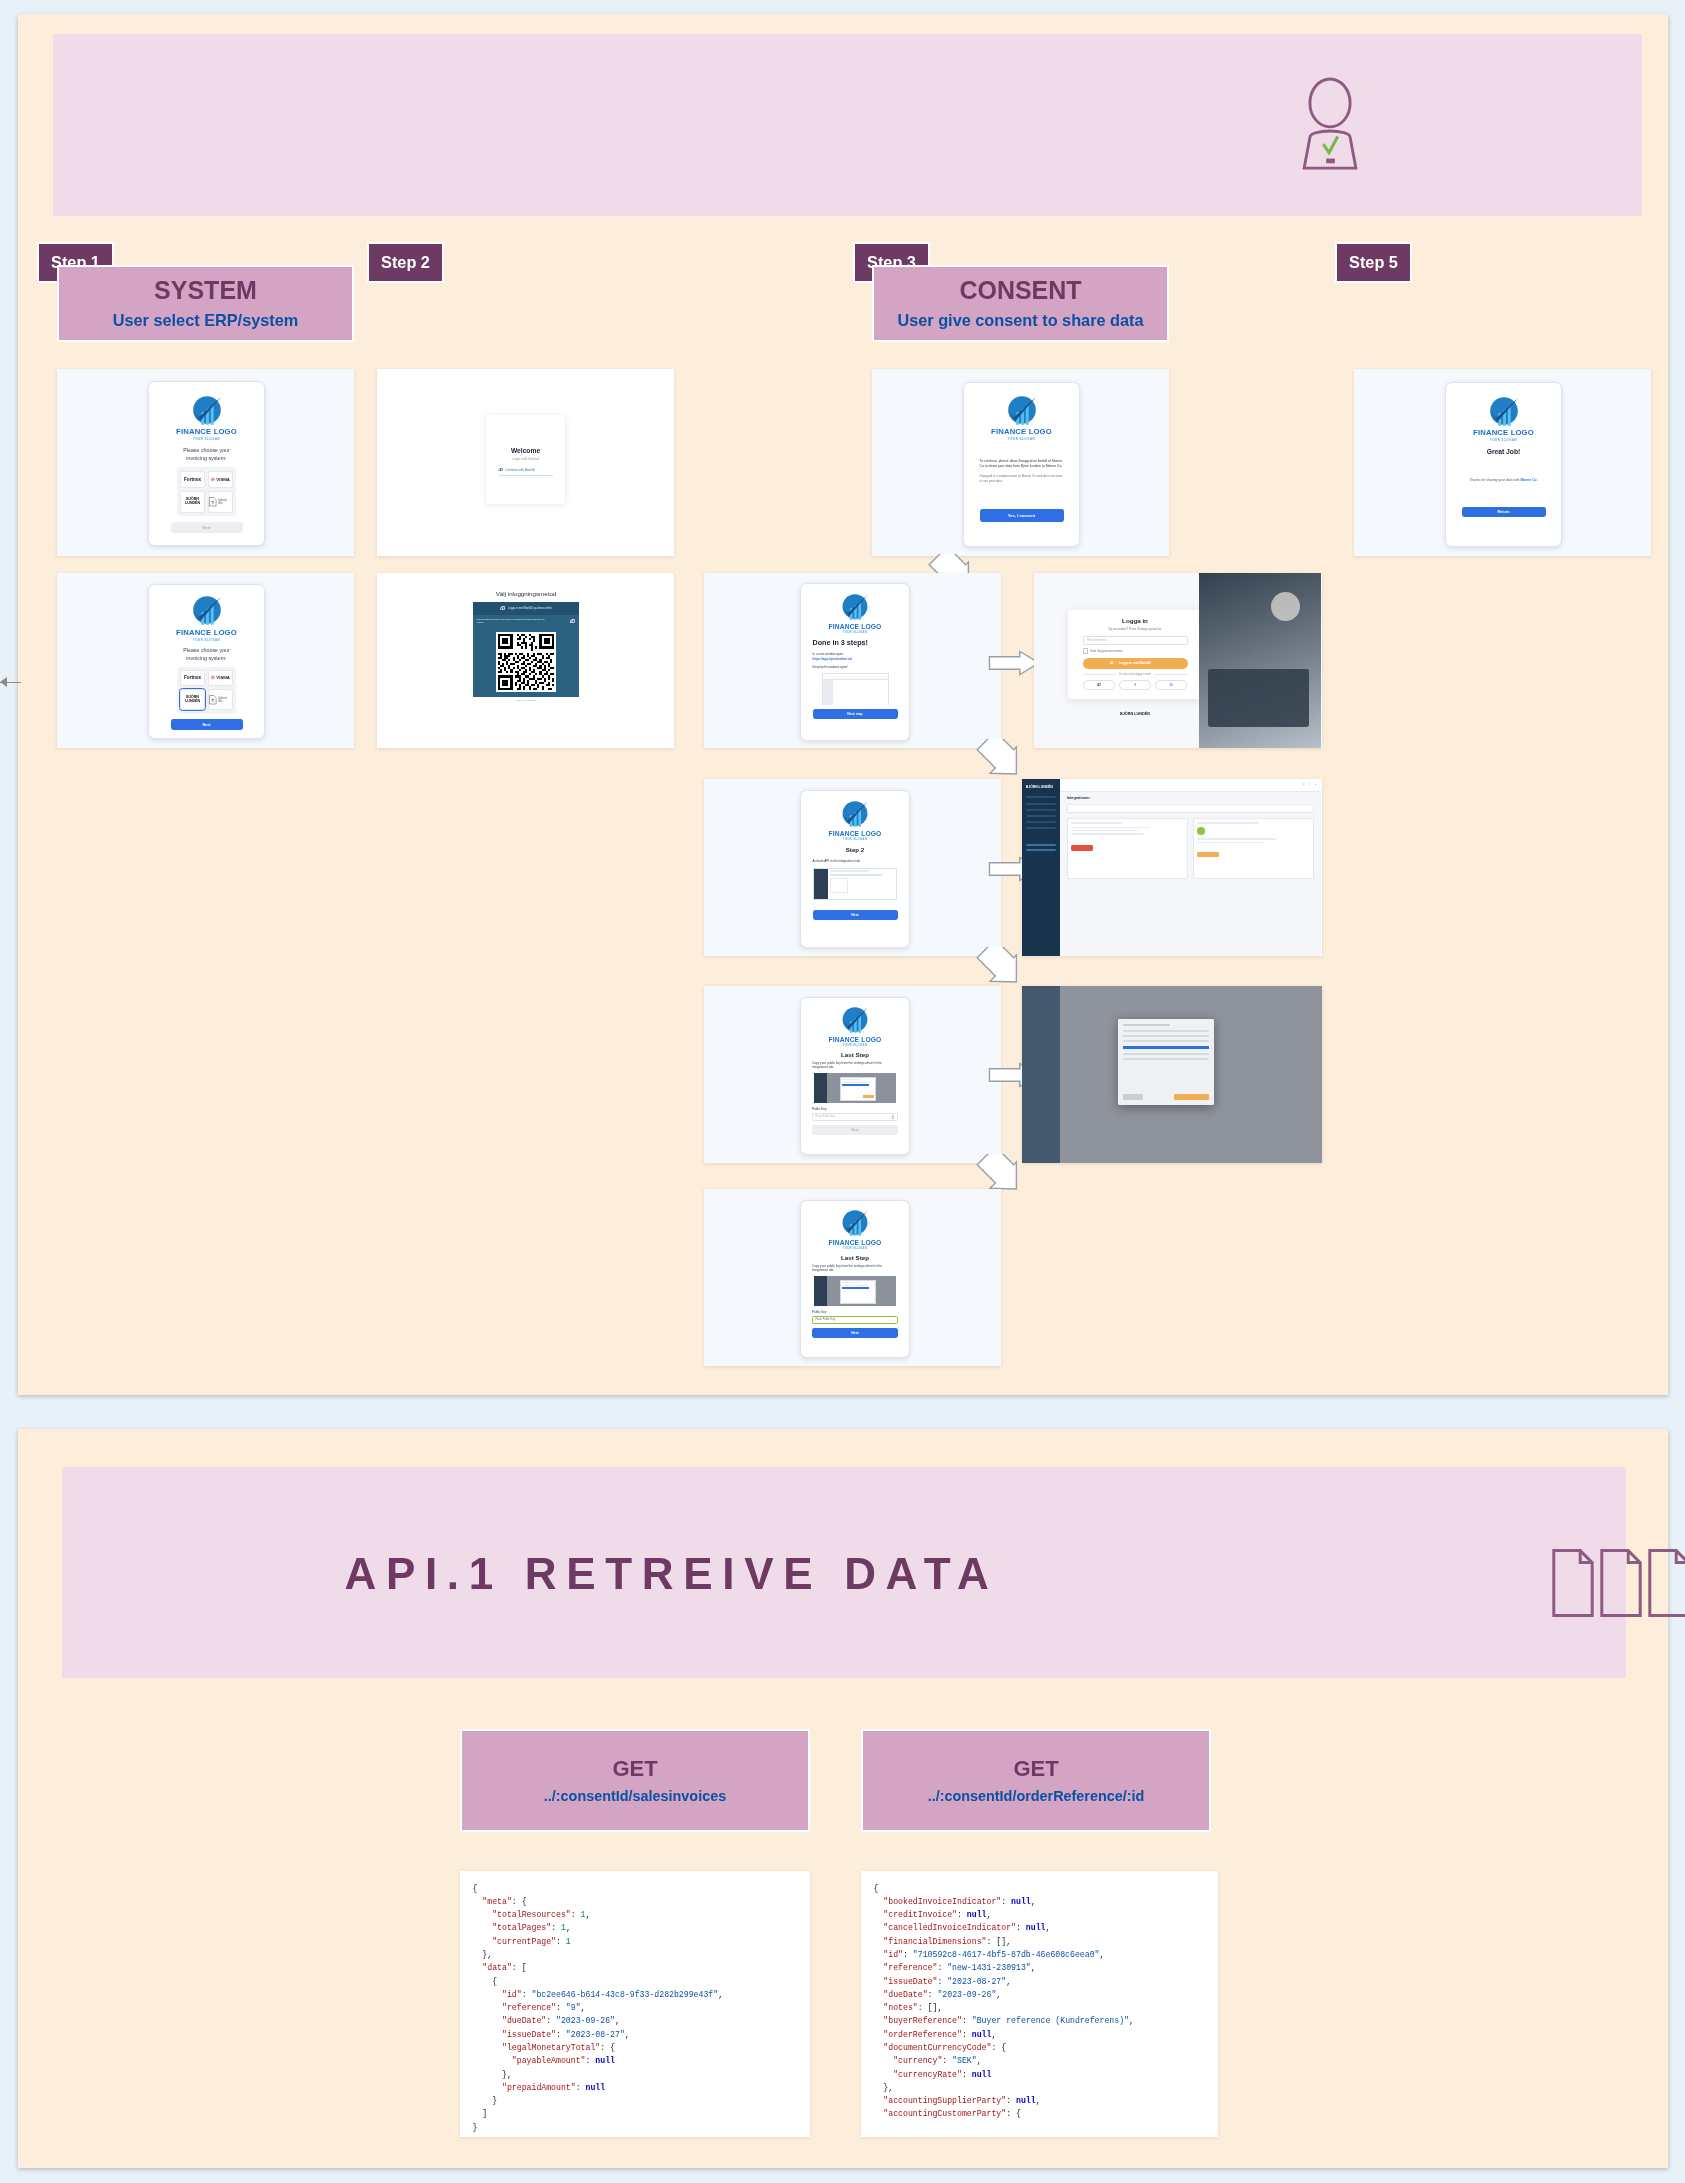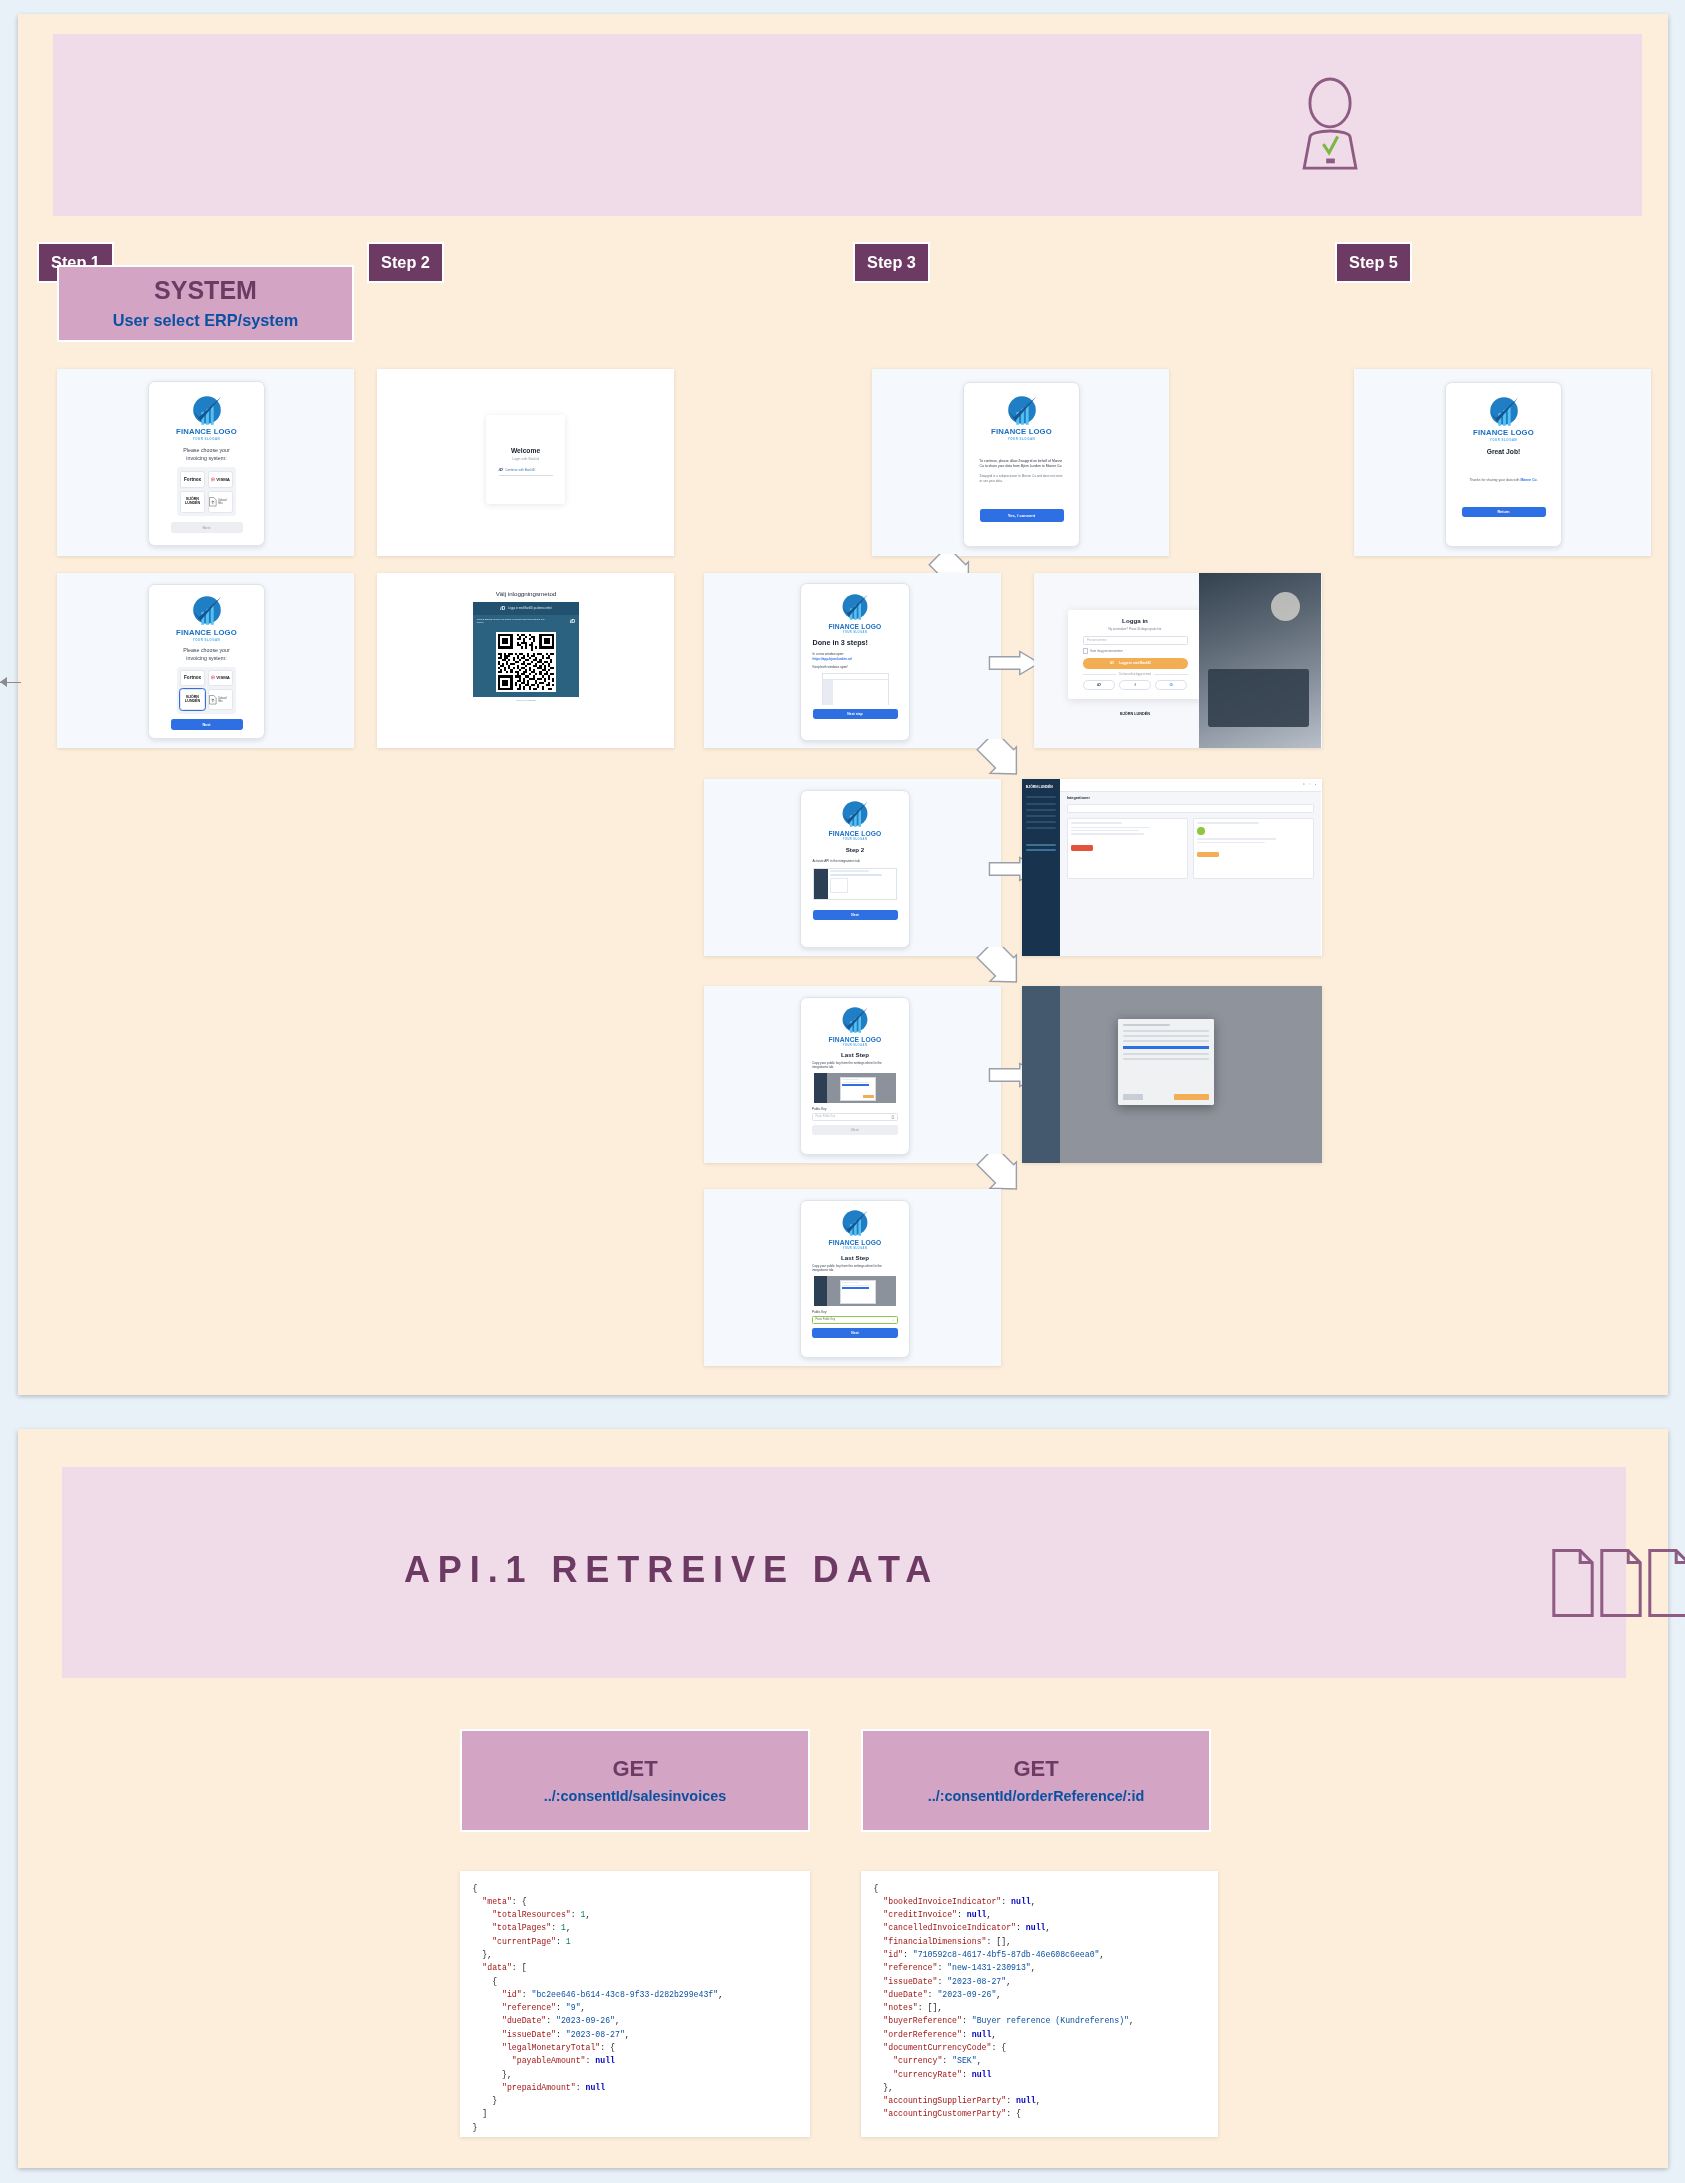--- a/index.html
+++ b/index.html
@@ -10,21 +10,21 @@
   .panel{position:absolute;background:#fdeedb;box-shadow:0 1.9px 4.8px rgba(0,0,0,.25);}
   #panel-top{left:18px;top:14.4px;width:1650px;height:1381px;}
   #panel-bottom{left:18px;top:1429px;width:1650px;height:739px;}
 
   .banner{position:absolute;background:#f0dbe8;}
   #banner-top{left:53px;top:34px;width:1589px;height:182px;}
   #banner-bottom{left:62px;top:1467px;width:1564px;height:211px;}
 
   .banner-title{position:absolute;color:#6d3a63;font-weight:bold;letter-spacing:.22em;}
   #title-top{left:0;top:91px;width:1209px;text-align:center;font-size:36px;}
-  #title-bottom{left:67px;top:1549px;width:1209px;text-align:center;font-size:36px;}
+  #title-bottom{left:67px;top:1549px;width:1209px;text-align:center;font-size:44px;}
 
   
   .person-icon{position:absolute;left:1285px;top:77px;width:91px;height:96px;}
   
   .docs-icon{position:absolute;left:1549px;top:1547px;width:144px;height:72px;}
 
   
   .step-tab{position:absolute;background:#6d3a63;color:#fff;font-size:16.3px;font-weight:bold;
             display:flex;align-items:center;justify-content:center;border:2.9px solid #fff;box-sizing:border-box;}
   .step-head{position:absolute;background:#d3a4c4;border:2.9px solid #fff;box-sizing:border-box;
@@ -333,20 +333,24 @@
               <rect x="22" y="26" width="1" height="2"></rect>
               <rect x="25" y="27" width="2" height="1"></rect>
           </g>
         </svg>
       </div>
       <div style="background:#fff;padding:2.4px 0;text-align:center;font-size:2.2px;color:#8a929c;">Powered by BankID</div>
     </div>
   </div>
 
   <div class="step-tab" style="left:853px;top:242px;width:77px;height:41px;">Step 3</div>
+  <div class="step-head" style="left:872px;top:265px;width:297px;height:77px;">
+    <div class="t">CONSENT</div>
+    <div class="s">User give consent to share data</div>
+  </div>
 
   <div class="shot" style="left:872px;top:369px;width:297px;height:187px;">
     <div class="phone" style="left:91px;top:13.4px;width:115px;height:163px;">
       <div class="flogo" style="margin-top:11.5px;">
         <svg width="40" height="31" viewBox="0 0 84 64">
           <circle cx="42" cy="31" r="29" fill="#1f7ec4"></circle>
           <path d="M30 62 L30 36 L36 34 L36 62Z M40 62 L40 30 L46 27 L46 62Z M50 62 L50 24 L56 20 L56 62Z" fill="#56c0f0"></path>
           <path d="M13 33 L25 46 L72 3 L28 54 Z" fill="#18558f"></path>
         </svg>
         <div class="fl-name" style="font-size:7.7px;margin-top:1.4px;">FINANCE LOGO</div>

